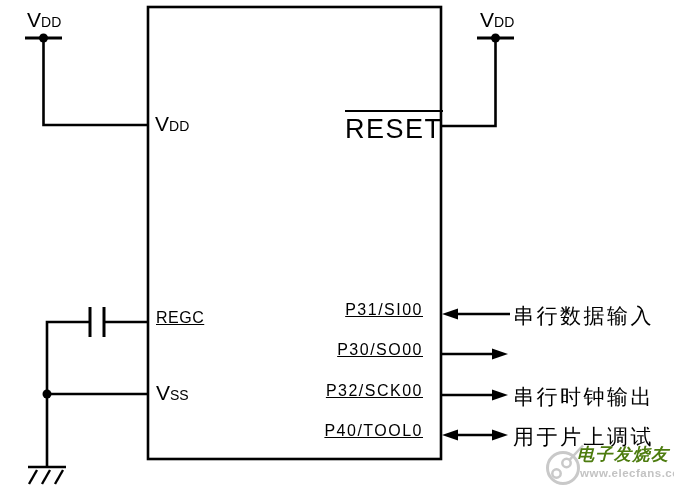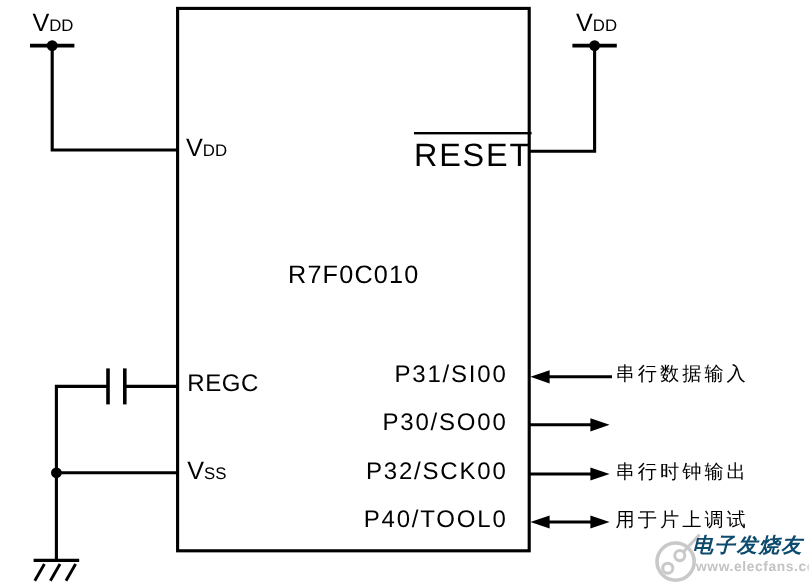--- a/index.html
+++ b/index.html
@@ -8,48 +8,48 @@
     width: 674px;
     height: 487px;
     background: #ffffff;
     font-family: "Liberation Sans", sans-serif;
     color: #000;
     overflow: hidden;
   }
   .wires-svg { position: absolute; left: 0; top: 0; z-index: 2; }
   .lbl { position: absolute; white-space: nowrap; z-index: 3; text-align: center; }
   .t21 { font-size: 21px; }
-  .t20 { font-size: 20px; letter-spacing: 1.5px; }
+  .t20 { font-size: 16px; letter-spacing: 1.5px; text-decoration: underline; }
   .sub { font-size: 14px; letter-spacing: 0; }
   .pin-right { }
   .overline-text {
     display: inline-block;
     border-top: 2.5px solid #000;
     padding-top: 2px;
     font-size: 27px;
     letter-spacing: 1.5px;
   }
   .title { font-size: 21px; letter-spacing: 1px; }
   .cn {
-    font-size: 16px;
+    font-size: 21px;
     letter-spacing: 2.5px;
     font-family: "Liberation Sans", sans-serif;
   }
   .watermark {
     position: absolute;
     left: 543px; top: 440px;
     width: 131px; height: 47px;
     z-index: 1;
   }
   .wm-logo { position: absolute; left: 0; top: 0; }
   .wm-brand {
     position: absolute; left: 34px; top: 3px;
     font-size: 17px; font-weight: bold; font-style: italic;
     letter-spacing: 1.5px;
-    color: #0c4a6e;
+    color: #4d7c0f;
     text-shadow: 1px 1px 0 #ffffff;
     white-space: nowrap;
   }
   .wm-url {
     position: absolute; left: 37px; top: 27px;
     font-size: 11.5px; font-weight: bold;
     letter-spacing: 0.5px;
     color: #c3c3c3;
     text-shadow: 1px 1px 0 #ffffff;
     white-space: nowrap;
@@ -136,21 +136,20 @@
   </div>
 
   <div class="lbl" style="left:155px; top:112px;">
     <span class="t21">V</span><span class="sub">DD</span>
   </div>
 
   <div class="lbl" style="left:345px; top:110px;">
     <span class="overline-text">RESET</span>
   </div>
 
-  <div class="lbl title" style="left:240px; top:218px;">R7F0C010</div>
 
   <div class="lbl t20" style="left:156px; top:309px; letter-spacing:0.5px;">REGC</div>
 
   <div class="lbl" style="left:156px; top:381px;">
     <span class="t21">V</span><span class="sub">SS</span>
   </div>
 
   <div class="lbl t20 pin-right" style="right:251px; top:301px;">P31/SI00</div>
   <div class="lbl t20 pin-right" style="right:251px; top:341px;">P30/SO00</div>
   <div class="lbl t20 pin-right" style="right:251px; top:382px;">P32/SCK00</div>

